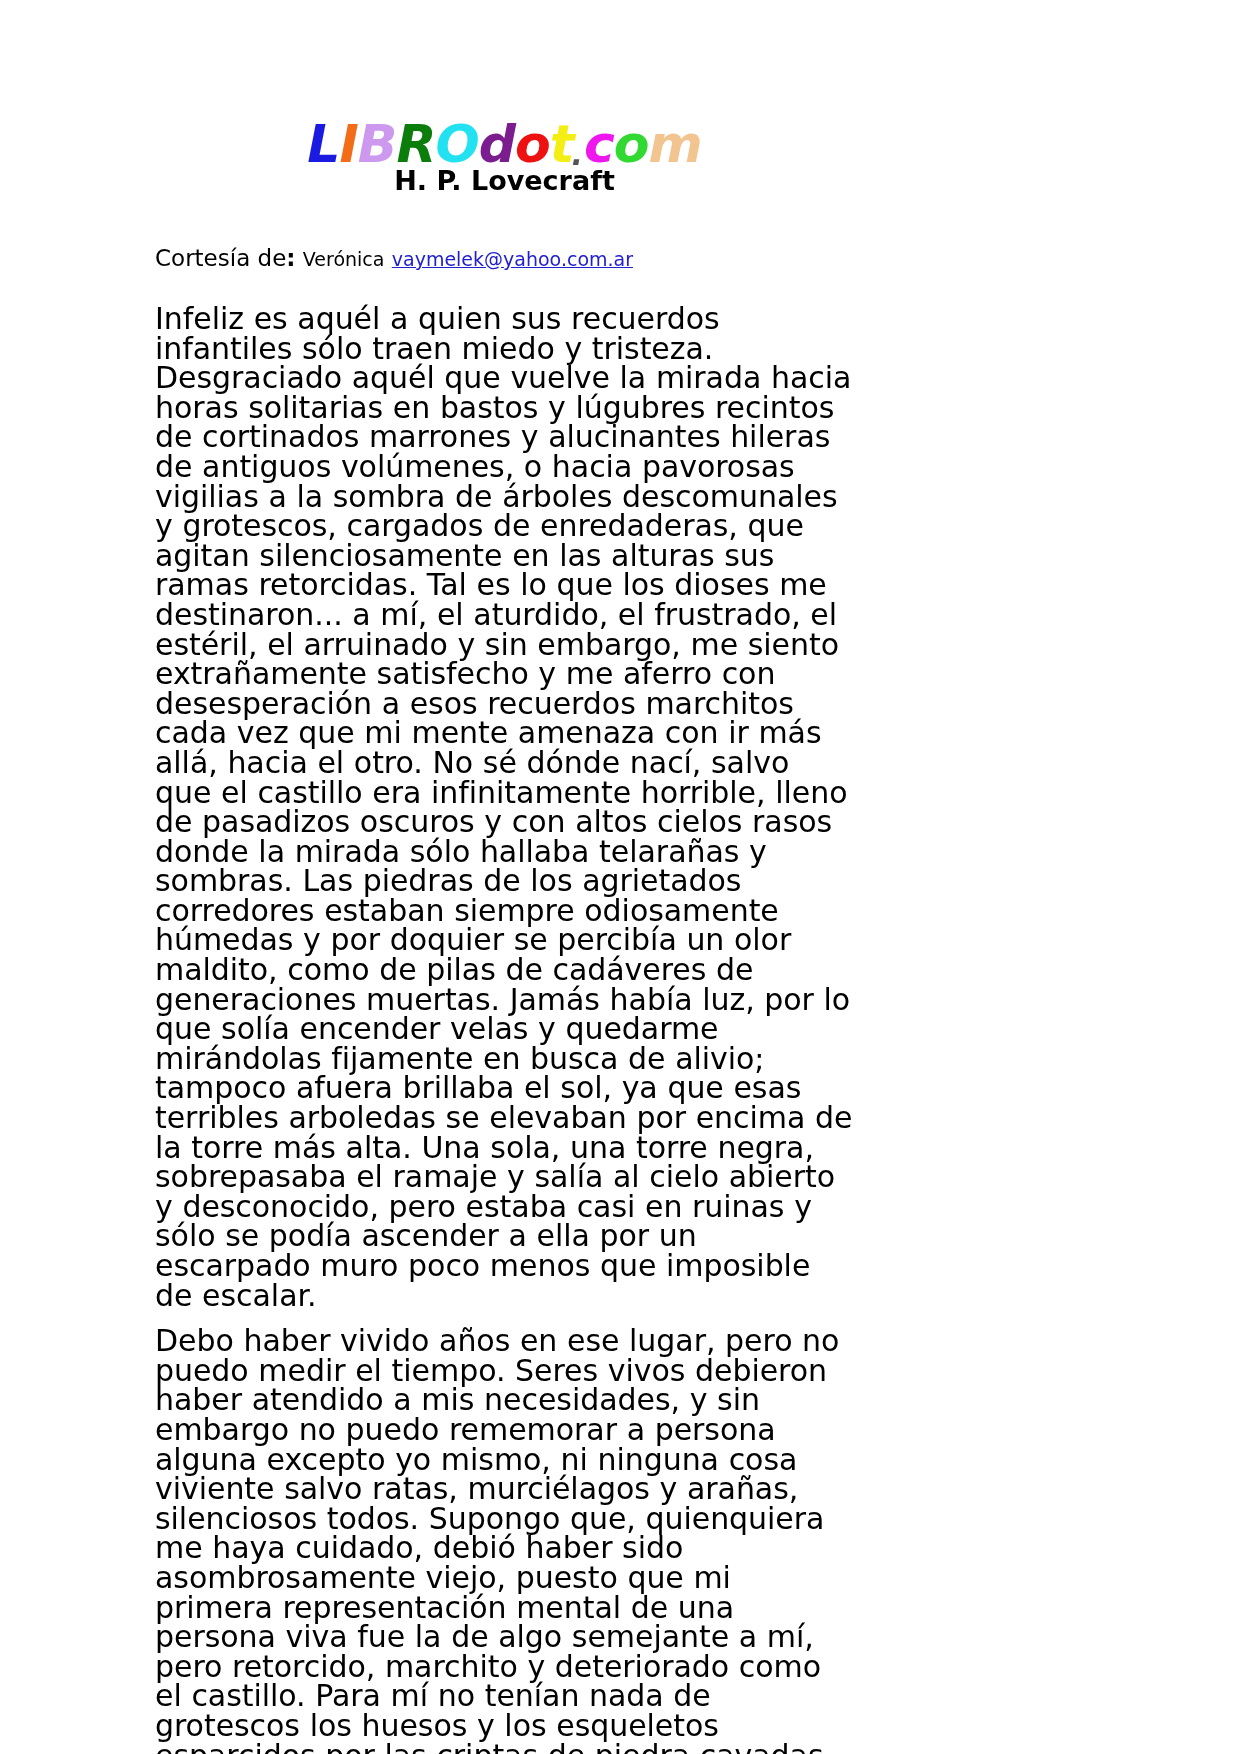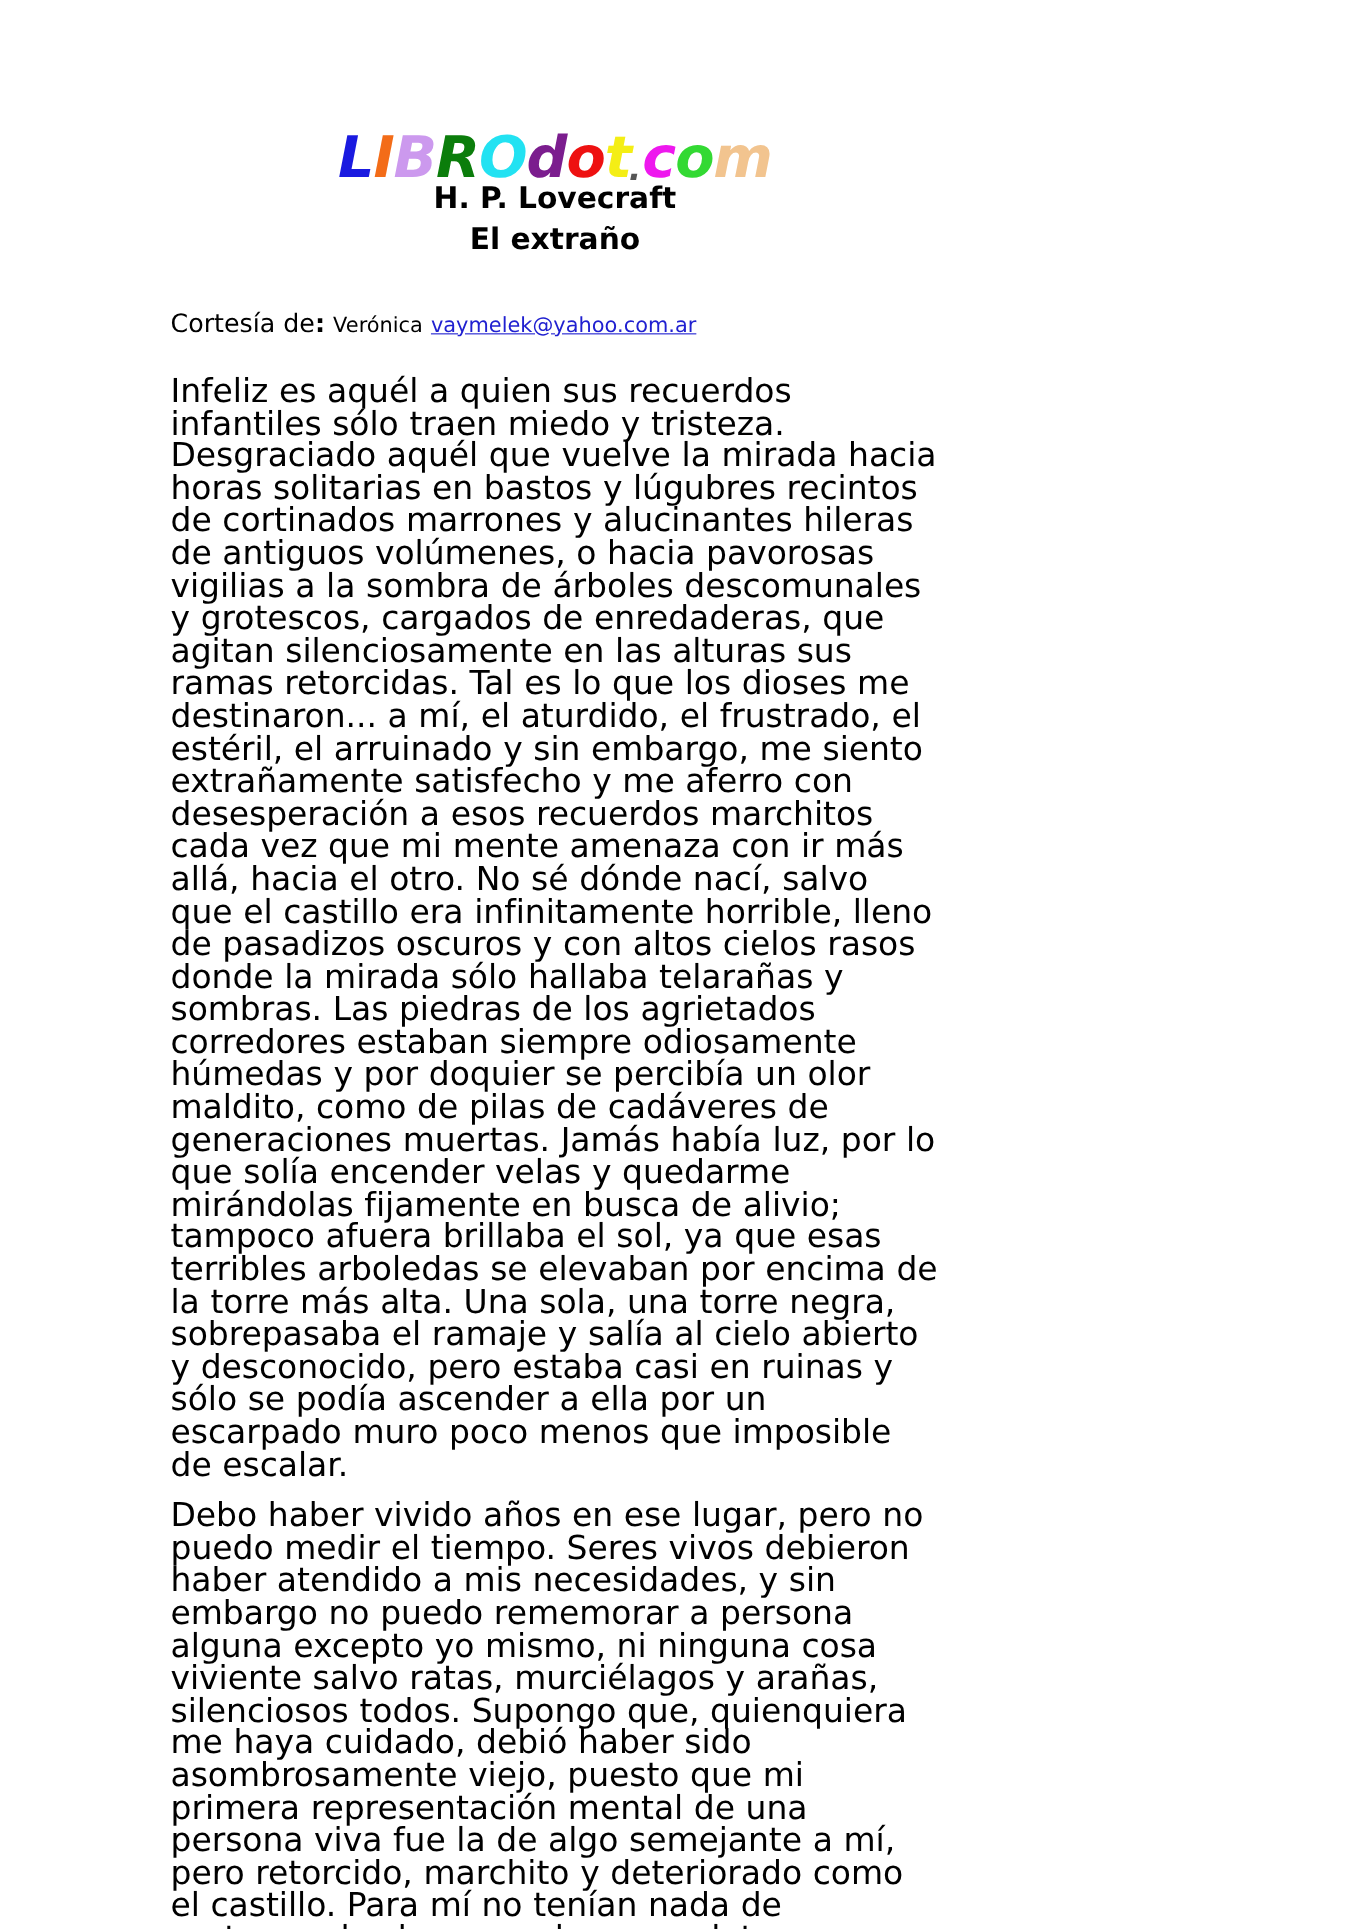--- a/index.html
+++ b/index.html
@@ -116,21 +116,20 @@
 <body>
 
 <div class="page">
 
   <div class="logo-wrap">
     <div class="logo" id="logo"><span class="upper" style="color: rgb(26, 26, 224);">L</span><span class="upper" style="color: rgb(243, 108, 24);">I</span><span class="upper" style="color: rgb(204, 153, 238);">B</span><span class="upper" style="color: rgb(11, 125, 11);">R</span><span class="upper" style="color: rgb(34, 226, 242);">O</span><span class="lower" style="color: rgb(123, 29, 142);">d</span><span class="lower" style="color: rgb(238, 17, 17);">o</span><span class="lower" style="color: rgb(244, 238, 21);">t</span><span class="dotsep" style="color: rgb(85, 85, 85);">.</span><span class="lower" style="color: rgb(238, 24, 238);">c</span><span class="lower" style="color: rgb(51, 217, 51);">o</span><span class="lower" style="color: rgb(242, 196, 143);">m</span></div>
   </div>
 
   <div class="title-block">
     <div class="title-line">H. P. Lovecraft</div>
-    <div class="title-line">El extraño</div>
   </div>
 
   <div class="courtesy">
     <span class="lead">Cortesía de</span><span class="lead colon">:</span>
     <span class="name">Verónica</span>
     <span class="email">vaymelek@yahoo.com.ar</span>
   </div>
 
   <div class="body-text">
     <p>Infeliz es aquél a quien sus recuerdos infantiles sólo traen miedo y tristeza. Desgraciado aquél que vuelve la mirada hacia horas solitarias en bastos y lúgubres recintos de cortinados marrones y alucinantes hileras de antiguos volúmenes, o hacia pavorosas vigilias a la sombra de árboles descomunales y grotescos, cargados de enredaderas, que agitan silenciosamente en las alturas sus ramas retorcidas. Tal es lo que los dioses me destinaron... a mí, el aturdido, el frustrado, el estéril, el arruinado y sin embargo, me siento extrañamente satisfecho y me aferro con desesperación a esos recuerdos marchitos cada vez que mi mente amenaza con ir más allá, hacia el otro. No sé dónde nací, salvo que el castillo era infinitamente horrible, lleno de pasadizos oscuros y con altos cielos rasos donde la mirada sólo hallaba telarañas y sombras. Las piedras de los agrietados corredores estaban siempre odiosamente húmedas y por doquier se percibía un olor maldito, como de pilas de cadáveres de generaciones muertas. Jamás había luz, por lo que solía encender velas y quedarme mirándolas fijamente en busca de alivio; tampoco afuera brillaba el sol, ya que esas terribles arboledas se elevaban por encima de la torre más alta. Una sola, una torre negra, sobrepasaba el ramaje y salía al cielo abierto y desconocido, pero estaba casi en ruinas y sólo se podía ascender a ella por un escarpado muro poco menos que imposible de escalar.</p>

